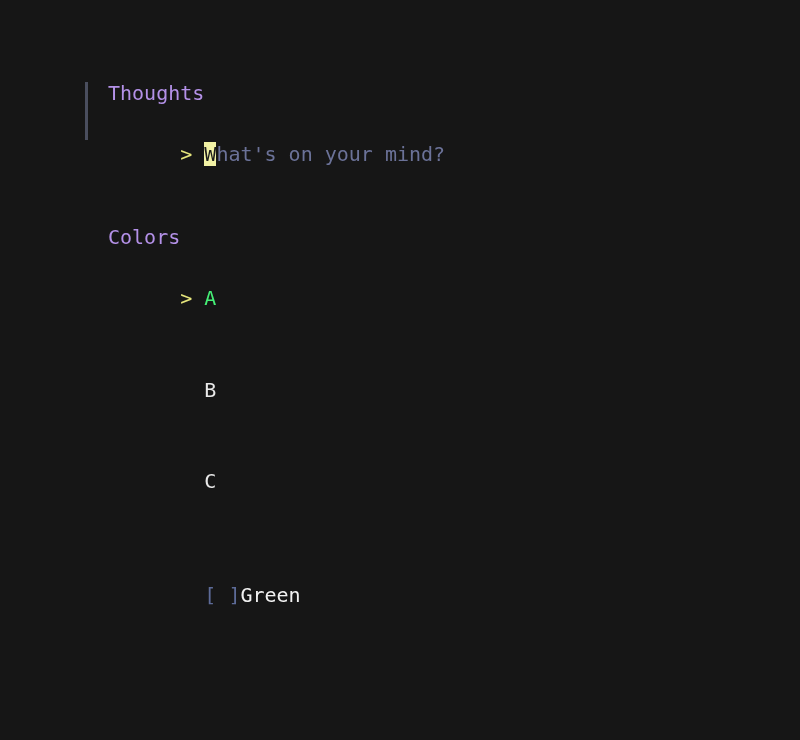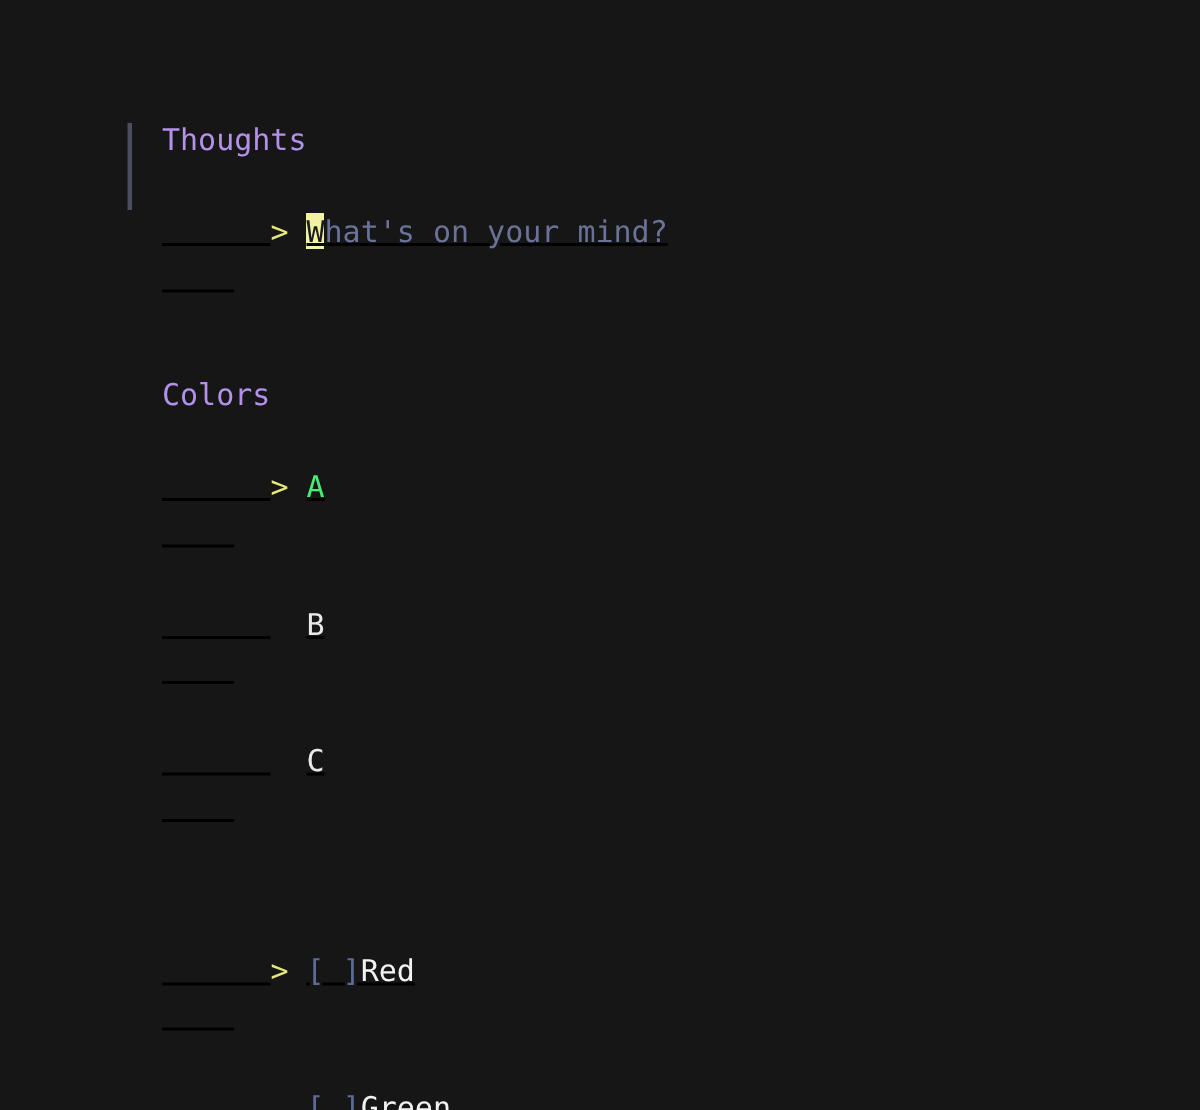--- a/index.html
+++ b/index.html
@@ -24,41 +24,40 @@
     box-sizing: border-box;
     padding: 78px 0 0 0;
   }
 
   
   .block {
     position: relative;
     padding-left: 108px;
   }
   .block + .block {
-    margin-top: 48px;
+    margin-top: 22px;
   }
 
   .accent-bar {
     position: absolute;
     left: 85px;
     top: 4px;
     width: 3px;
     height: 58px;
     background: #4a4e5e;
   }
 
   .heading {
     color: #b491e8;
     white-space: pre;
   }
 
   .row {
     white-space: pre;
     position: relative;
-    text-decoration: underline;
   }
 
   
   .marker {
     display: inline-block;
     width: 2ch;
     color: #e6e67c;
   }
   .marker.blank {
     color: transparent;
@@ -116,23 +115,20 @@
       <span class="marker blank"> </span><span class="opt-normal">B</span>
     </div>
 
     <div class="row">
       <span class="marker blank"> </span><span class="opt-normal">C</span>
     </div>
   </div>
 
   <div class="block">
 
-    <div class="row">
-      <span class="marker">&gt;</span><span class="checkbox">[ ]</span><span class="check-label">Red</span>
-    </div>
 
     <div class="row">
       <span class="marker blank"> </span><span class="checkbox">[ ]</span><span class="check-label">Green</span>
     </div>
 
   </div>
 
 </div>
 
 </body></html>

